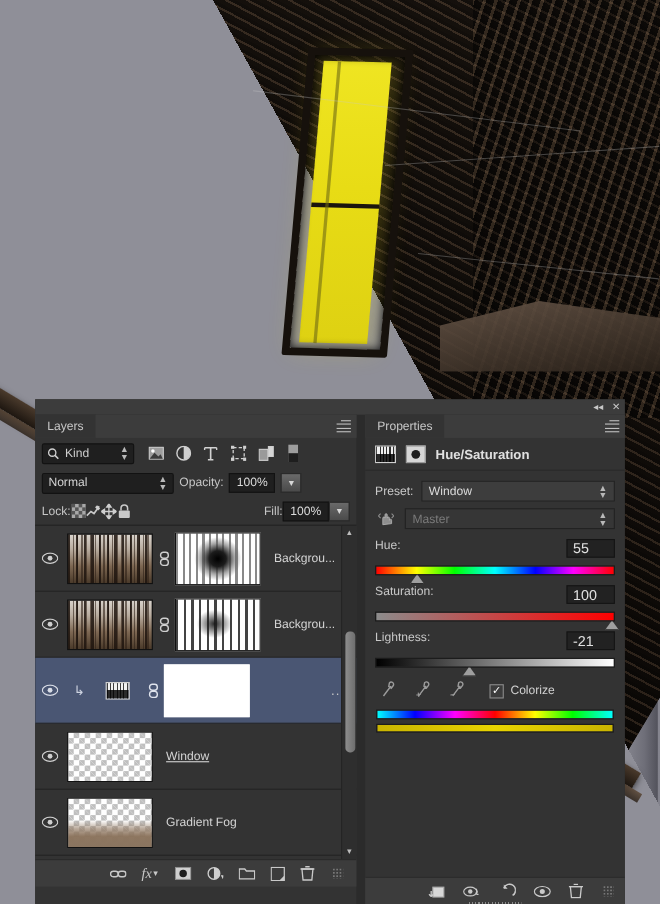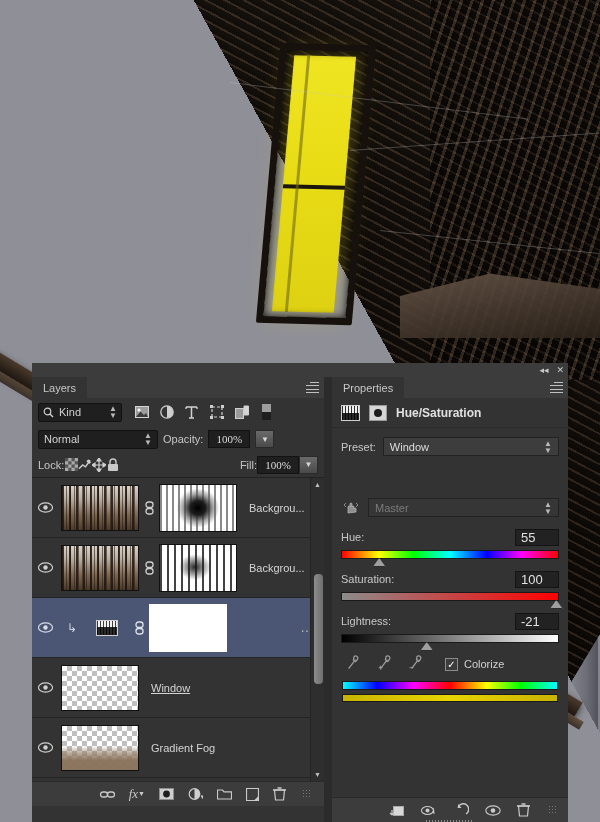--- a/index.html
+++ b/index.html
@@ -133,21 +133,20 @@
     display:flex; align-items:center; width: 120px; height: 19px;
     background:#1f1f1f; border:1px solid #121212; border-radius:2px;
     padding: 0 5px; color:#d2d2d2; font-size:11px; cursor:pointer;
   }
   .blend-select .lbl { flex:1; }
   .lab { color:#c6c6c6; font-size:11px; }
   .numbox {
     width:42px; height:18px; background:#1f1f1f; border:1px solid #121212;
     color:#dcdcdc; font-size:11px; display:flex; align-items:center; justify-content:center;
     cursor:text;
-    font-family:Liberation Serif, serif;
   }
   .numstep {
     width:19px; height:18px; background: linear-gradient(180deg,#6a6a6a,#4a4a4a);
     border:1px solid #2a2a2a; display:flex; align-items:center; justify-content:center;
     color:#d8d8d8; font-size:8px; cursor:pointer;
   }
   .lock-row { display:flex; align-items:center; padding: 0 6px; height: 25px; }
   .lock-ic { width:14px; height:14px; display:flex; align-items:center; justify-content:center; cursor:pointer; }
 
   
@@ -227,32 +226,32 @@
   .props-head { display:flex; align-items:center; gap:9px; height: 30px; padding: 0 9px; border-bottom:1px solid #2a2a2a; }
   .ph-icon1 { width:19px; height:16px; border:1px solid #d0d0d0;
     background: linear-gradient(180deg,#efefef 0 50%, #272727 50% 100%); position:relative; }
   .ph-icon1::before{ content:''; position:absolute; inset:0;
     background: repeating-linear-gradient(90deg, rgba(0,0,0,.8) 0 1px, transparent 1px 3px); }
   .ph-icon2 { width:18px; height:16px; border:1px solid #9a9a9a; background:#d6d6d6;
     display:flex; align-items:center; justify-content:center; }
   .ph-icon2 i { width:8px; height:8px; border-radius:50%; background:#1d1d1d; display:block; }
   .ph-title { color:#e0e0e0; font-size:12px; font-weight:bold; }
 
-  .prow { display:flex; align-items:center; padding: 0 9px; height: 25px; gap: 7px; margin-top: 36px; }
+  .prow { display:flex; align-items:center; padding: 0 9px; height: 25px; gap: 7px; }
   .plabel { color:#c8c8c8; font-size:11px; }
   .psel {
     flex:1; height:19px; background:#3d3d3d; border:1px solid #222;
     color:#dcdcdc; font-size:11px; display:flex; align-items:center; padding:0 6px; cursor:pointer;
   }
   .psel.dim { color:#7b7b7b; background:#363636; }
   .psel .lbl { flex:1; }
   .hand-ic { width:20px; height:18px; display:flex; align-items:center; justify-content:center; color:#9a9a9a; }
 
   .slider-block { padding: 0 9px; }
-  .slider-head { display:flex; align-items:center; justify-content:space-between; height: 22px; }
+  .slider-head { display:flex; justify-content:space-between; height: 22px; }
   .slider-val { width:44px; height:17px; background:#222; border:1px solid #141414;
     color:#e0e0e0; font-size:13px; display:flex; align-items:center; padding-left:5px; cursor:text; }
   .track { position:relative; height: 9px; margin: 2px 0 4px 0; border:1px solid #1a1a1a; }
   .track.hue { background: linear-gradient(90deg,#ff0000,#ffff00 17%,#00ff00 33%,#00ffff 50%,#0000ff 67%,#ff00ff 83%,#ff0000 100%); }
   .track.sat { background: linear-gradient(90deg,#8c8c8c,#ff0000); }
   .track.light{ background: linear-gradient(90deg,#000000,#ffffff); }
   .knob { position:absolute; top:7px; width:13px; height:9px; margin-left:-6px;
     background:#9f9f9f; border:1px solid #2b2b2b;
     clip-path: polygon(50% 0%, 100% 100%, 0% 100%); cursor:grab; }
 

